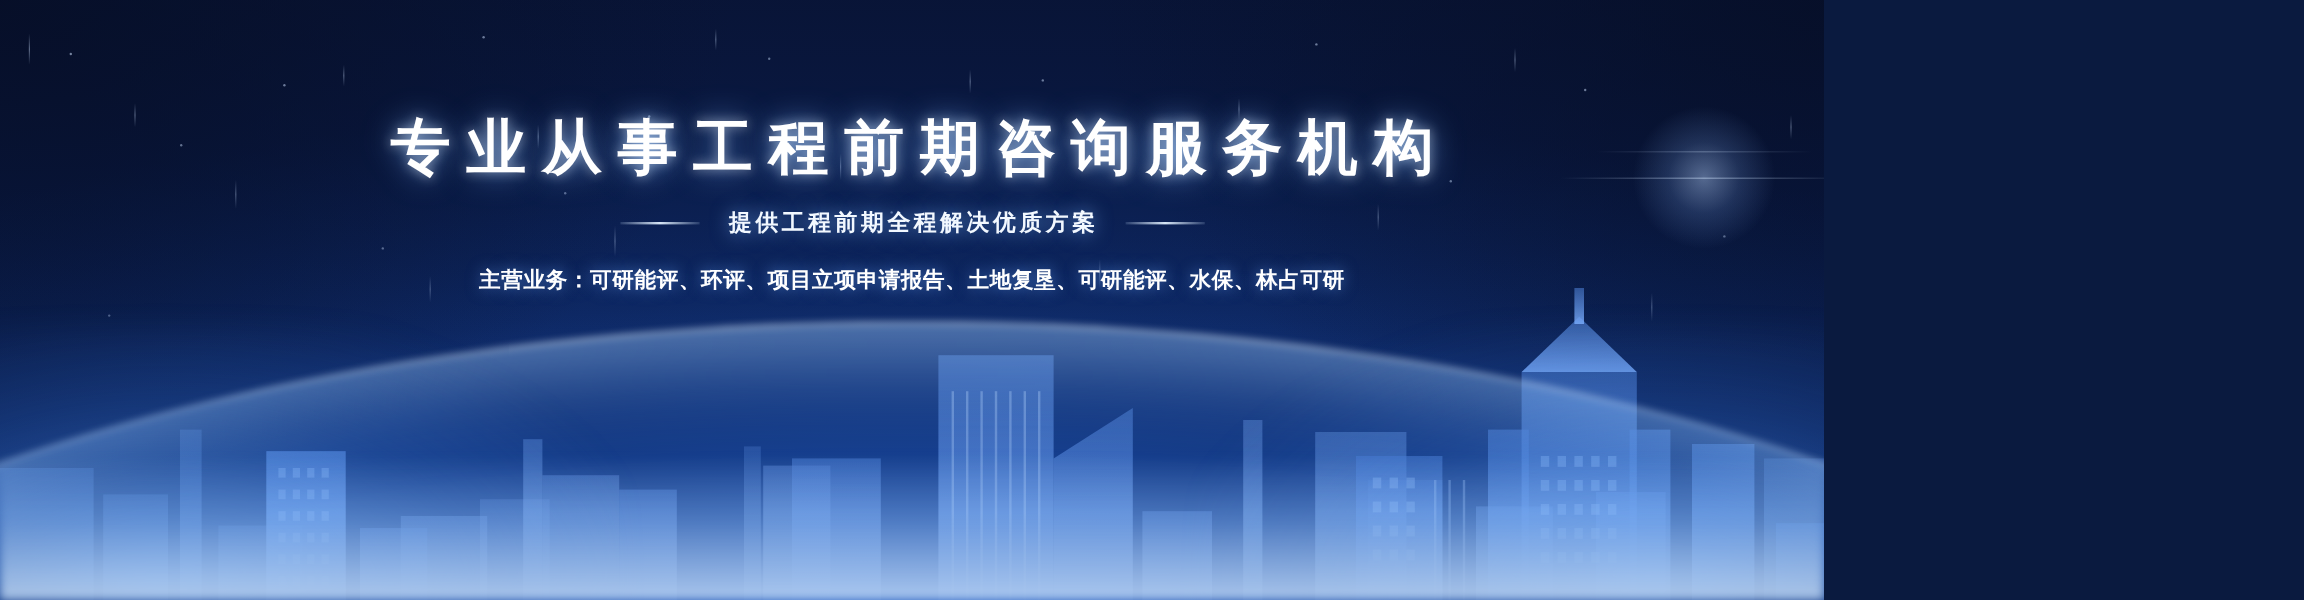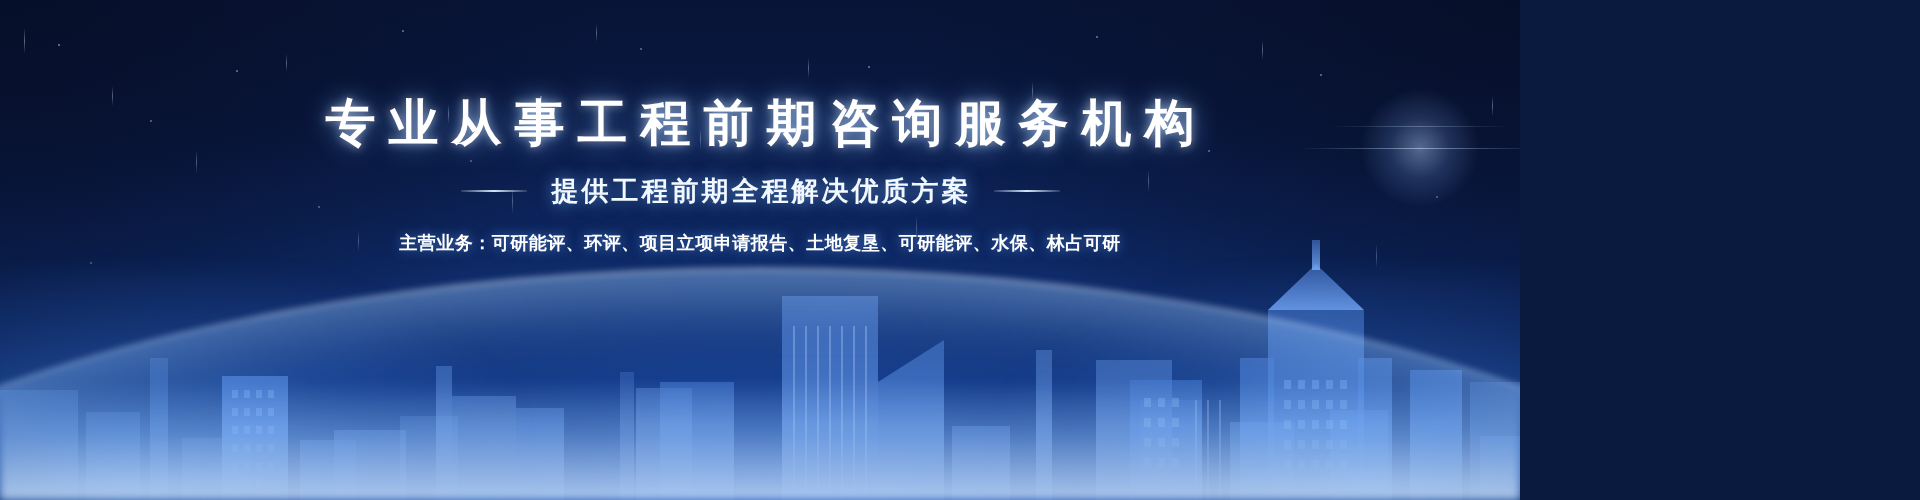--- a/index.html
+++ b/index.html
@@ -148,21 +148,21 @@
     align-items: center;
     justify-content: center;
     gap: 22px;
   }
   .rule {
     width: 66px;
     height: 2px;
     background: linear-gradient(90deg, rgba(200,225,255,0.15), rgba(225,240,255,0.95), rgba(200,225,255,0.15));
   }
   .subtitle {
-    font-size: 27px;
+    font-size: 19px;
     font-weight: bold;
     color: #f2f8ff;
     letter-spacing: 3px;
     text-indent: 3px;
     white-space: nowrap;
     text-shadow: 0 0 16px rgba(120,180,255,0.7);
   }
   .services {
     margin-top: 22px;
     font-size: 18px;

